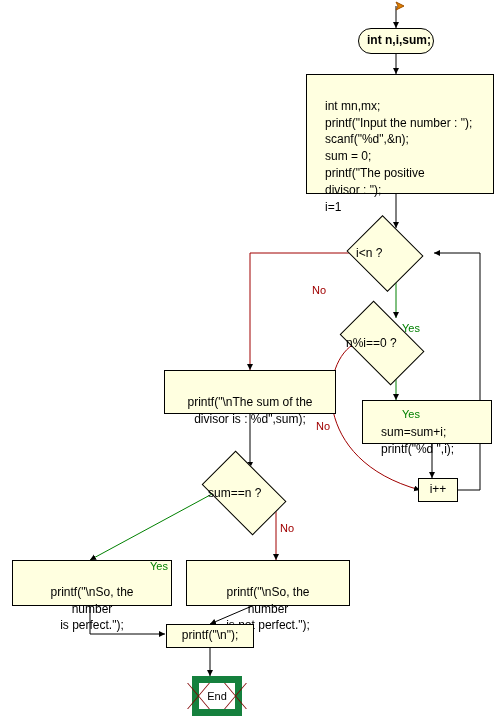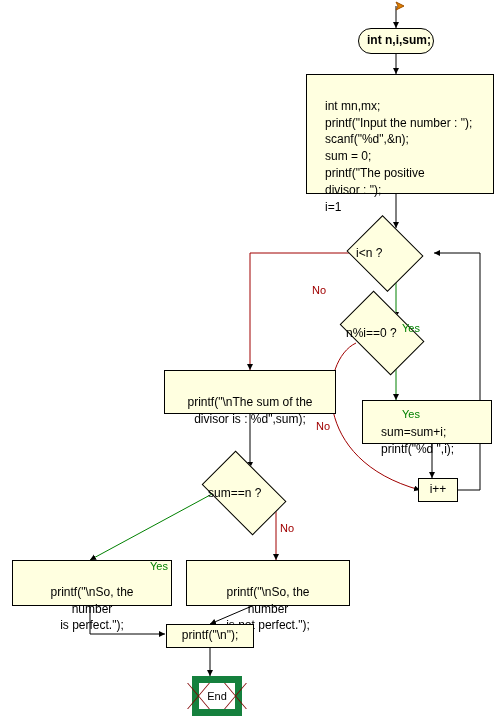--- a/index.html
+++ b/index.html
@@ -140,21 +140,21 @@
 printf("The positive
 divisor  : ");
 i=1</span>
 </div>
 
 <div class="diamond-wrap" style="left:356px; top:218px; width:80px; height:70px;">
   <div class="diamond-shape"></div>
   <div class="diamond-label">i&lt;n ?</div>
 </div>
 
-<div class="diamond-wrap" style="left:346px; top:300px; width:100px; height:66px;">
+<div class="diamond-wrap" style="left:346px; top:310px; width:100px; height:66px;">
   <div class="diamond-shape"></div>
   <div class="diamond-label">n%i==0 ?</div>
 </div>
 
 <div class="node rect" style="left:362px; top:400px; width:130px; height:44px; white-space:pre-line;">
   <span>sum=sum+i;
 printf("%d   ",i);</span>
 </div>
 
 <div class="node rect center" style="left:418px; top:478px; width:40px; height:24px; padding:2px;">

